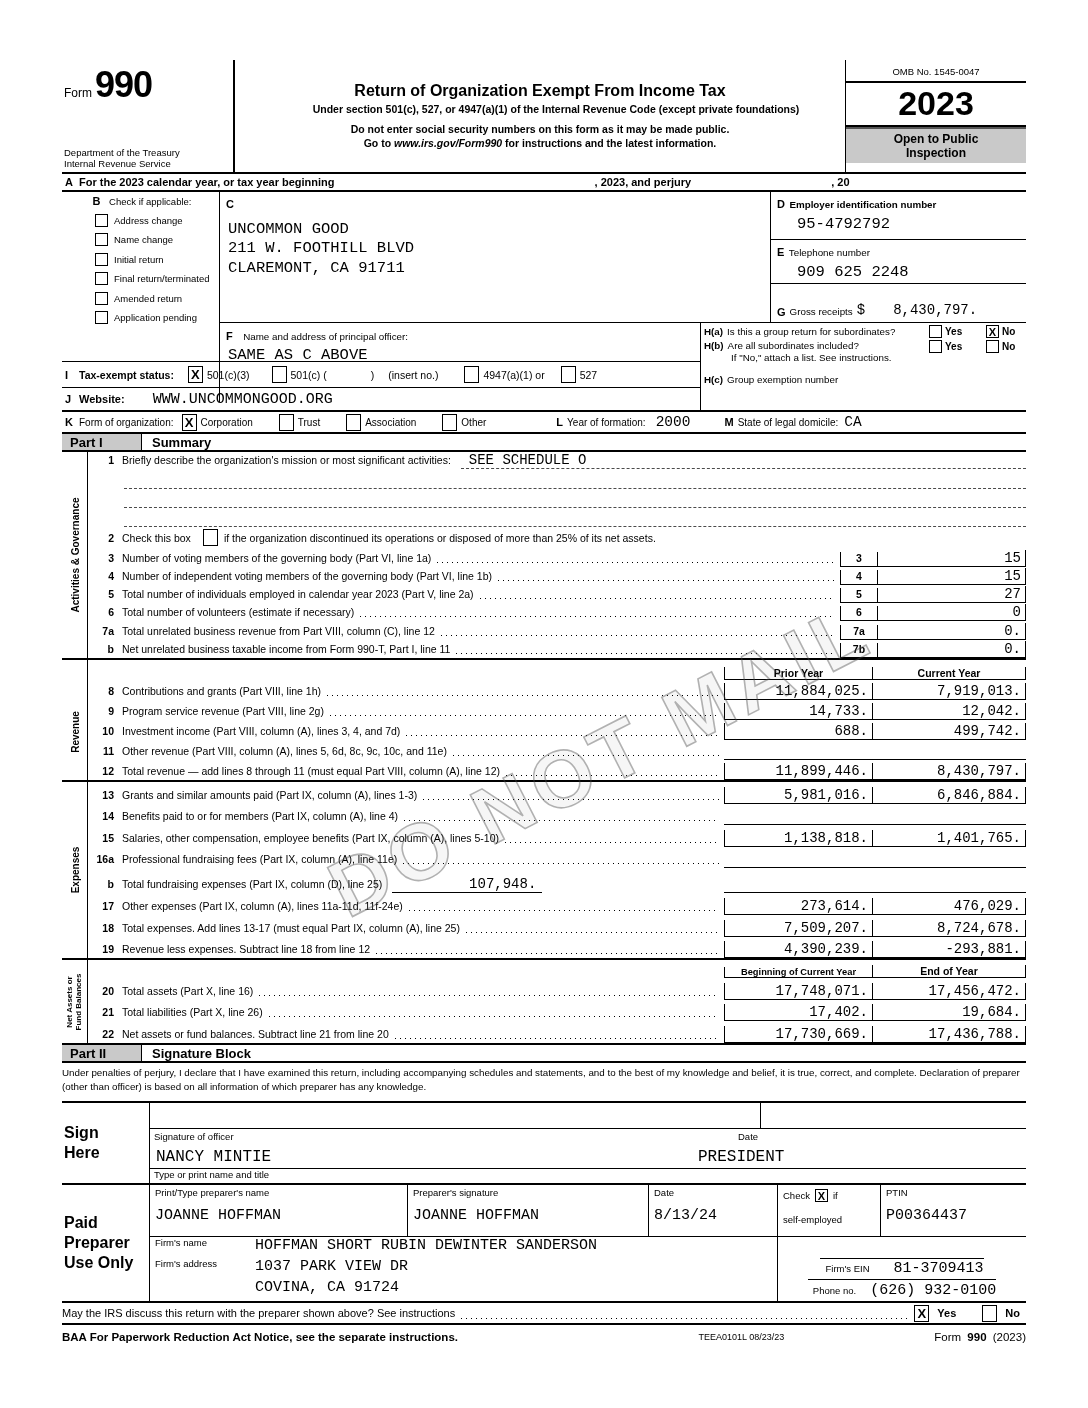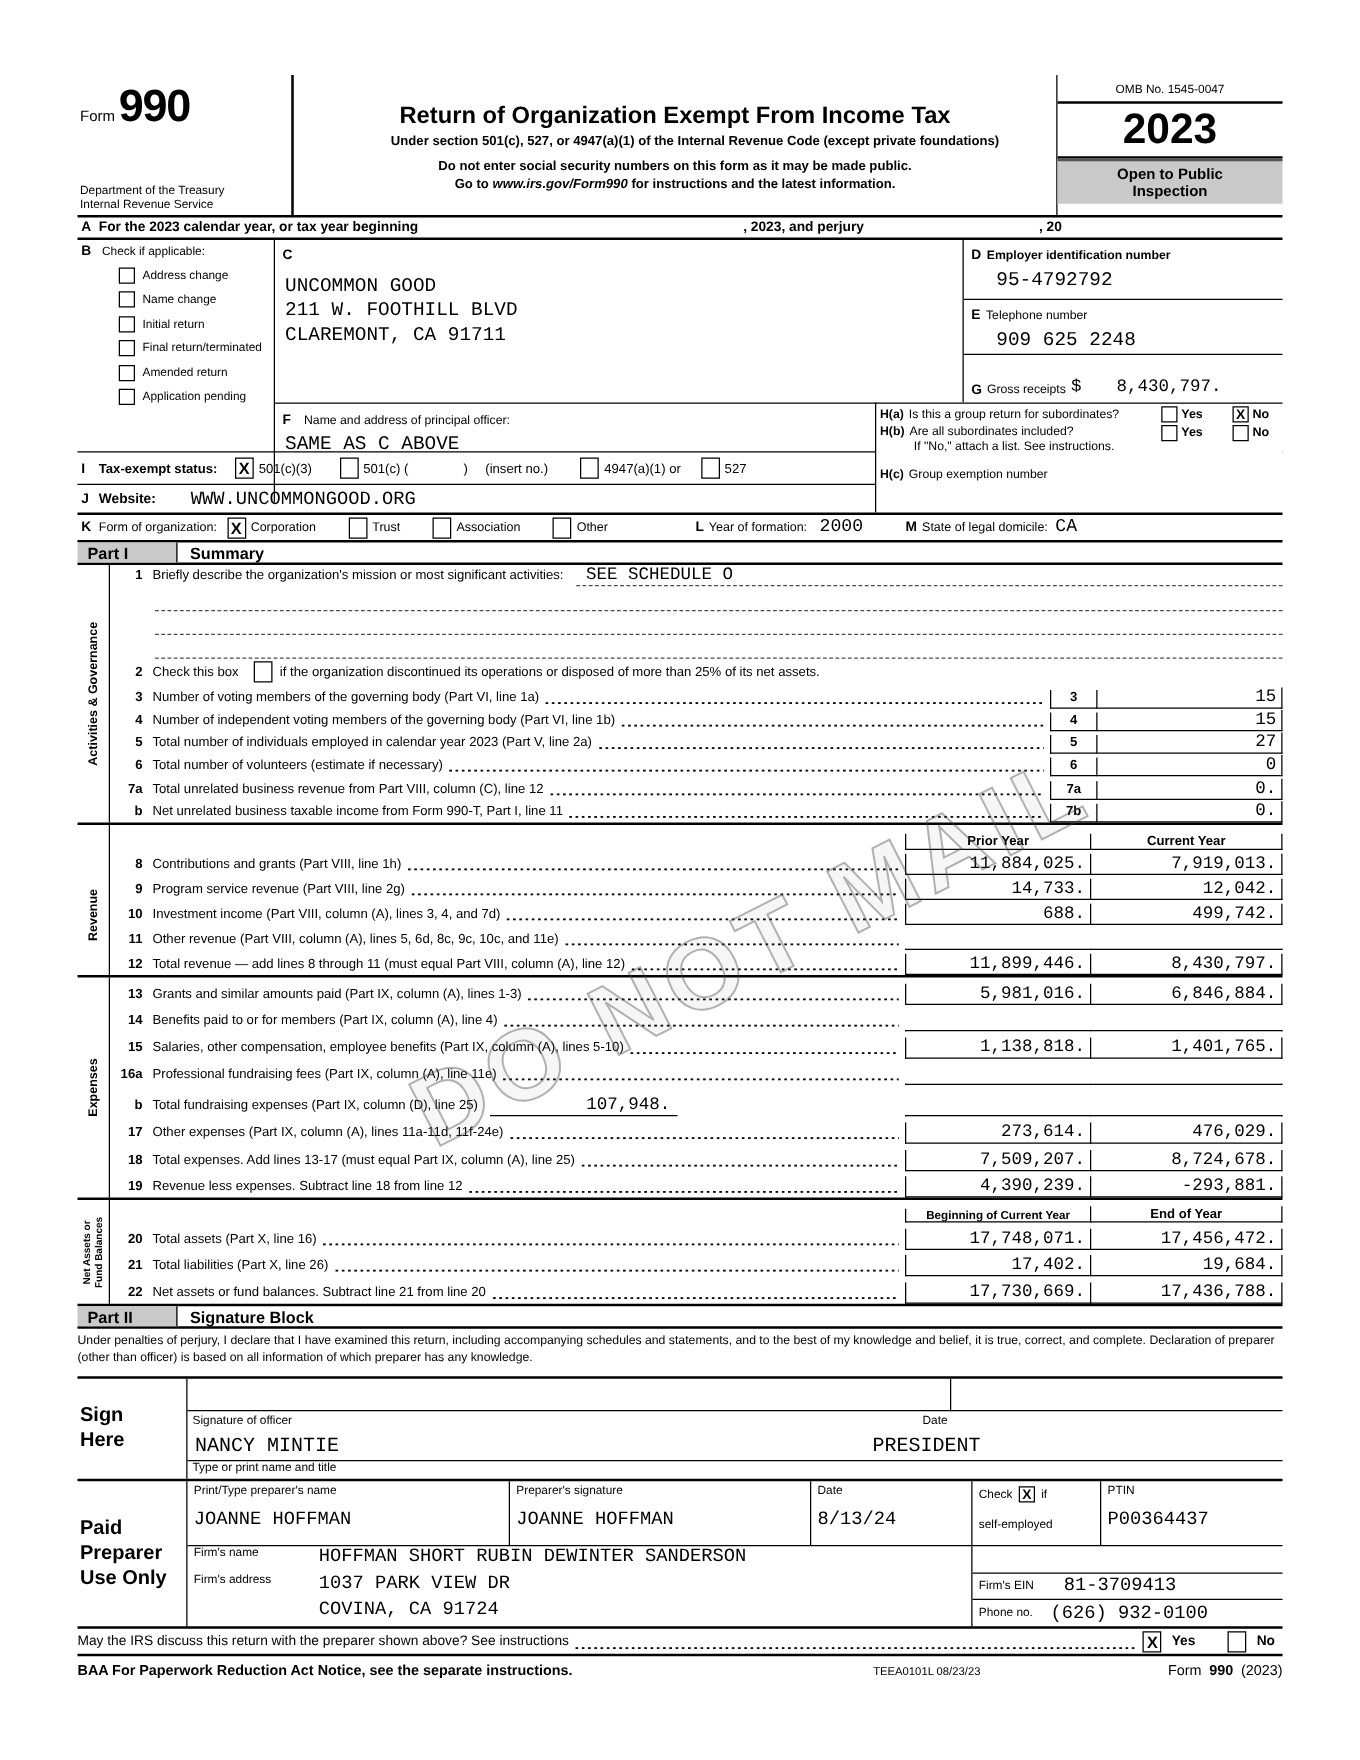--- a/index.html
+++ b/index.html
@@ -17,31 +17,31 @@
             background-image:radial-gradient(circle,#000 0.8px,transparent 0.9px);
             background-size:5px 3px; background-repeat:repeat-x; background-position:left bottom; }
   .gray { background:#c9c9c9; }
   
   .hdr-left { left:62px; top:60px; width:173px; height:112px; border-right:2px solid #000; padding:4px 2px 2px 2px; display:flex; flex-direction:column; justify-content:space-between;}
   .form990 { display:flex; align-items:baseline; gap:3px; }
   .form990 .w1 { font-size:12px; }
   .form990 .w2 { font-size:36px; font-weight:bold; letter-spacing:-1px; }
   .dept { font-size:9.5px; line-height:1.15; }
   .hdr-center { left:235px; top:60px; width:610px; height:112px; text-align:center; padding-top:22px; }
-  .title { font-size:19px; font-weight:bold; }
+  .title { font-size:16px; font-weight:bold; }
   .subtitle { font-size:10.5px; font-weight:bold; margin-top:3px;padding-left:32px; }
   .instr { font-size:10.5px; font-weight:bold; margin-top:8px; line-height:1.3; }
   .hdr-right { left:845px; top:60px; width:181px; height:112px; border-left:1.5px solid #000; }
   .omb { font-size:9.5px; text-align:center; padding:6px 0 4px 0; border-bottom:2px solid #000; }
   .year { font-size:34px; font-weight:bold; text-align:center; border-bottom:2px solid #000; padding:1px 0 2px 0;}
   .openpub { margin:0; border-top:2px solid #555; font-size:12px; font-weight:bold; text-align:center; padding:3px 0; }
   .rowA { left:62px; top:172px; width:964px; height:20px; border-top:2px solid #000; border-bottom:2.5px solid #000; display:flex; align-items:center; font-size:11px; font-weight:bold; }
   
   .bcd { left:62px; top:192px; width:964px; height:170px; border-bottom:1.5px solid #000; }
-  .colB { position:absolute; left:0; top:0; width:158px; height:210px; border-right:1.5px solid #000; font-size:9.5px; padding:3px 0 0 3px;}
+  .colB { position:absolute; left:0; top:0; width:158px; height:210px; border-right:1.5px solid #000; font-size:9.5px; padding:3px 0 0 3px;text-align:center;}
   .cbrow { display:flex; align-items:center; gap:6px; margin:6.5px 0 0 30px; }
   .colC { position:absolute; left:158px; top:0; width:550px; height:130px; padding:2px 0 0 6px; }
   .orgline { font-family:"Liberation Mono","DejaVu Sans Mono",monospace; font-size:15.5px; line-height:1.25; margin-left:2px;}
   .colD { position:absolute; left:708px; top:0; width:256px; height:130px; border-left:1.5px solid #000; }
   .dcell { padding:2px 0 0 6px; }
   .dtitle { font-size:9.8px; font-weight:bold; }
   .etitle { font-size:9.8px; }
   .dval { font-family:"Liberation Mono","DejaVu Sans Mono",monospace; font-size:15.5px; margin:3px 0 2px 20px; }
   .rowF { position:absolute; left:158px; top:130px; width:480px; height:40px; border-top:1.5px solid #000; padding:3px 0 0 6px; }
   .colH { position:absolute; left:638px; top:130px; width:326px; height:88px; border-left:1.5px solid #000; border-top:1.5px solid #000; background:#fff; font-size:9.8px; }
@@ -85,21 +85,21 @@
   .prepblk { left:62px; top:1185px; width:964px; height:118px; border-bottom:2px solid #000; display:flex; }
   .prepmain { flex:1; display:flex; flex-direction:column; }
   .prow1 { height:52px; display:flex; border-bottom:1px solid #000; }
   .pcol { border-right:1px solid #000; padding:2px 0 0 5px; font-size:9.5px; position:relative;}
   .pval { font-family:"Liberation Mono","DejaVu Sans Mono",monospace; font-size:15px; margin-top:9px; }
   .prow2 { flex:1; display:flex; }
   .prepleft { width:628px; border-right:1px solid #000; font-size:9.5px; }
   .fline { display:flex; align-items:flex-start; height:21px; }
   .flab { width:105px; padding-left:5px; flex:none; padding-bottom:2px;}
   .fval { font-family:"Liberation Mono","DejaVu Sans Mono",monospace; font-size:15px; }
-  .prepright { flex:1; font-size:9.5px; display:flex; flex-direction:column;}
+  .prepright { flex:1; font-size:9.5px; display:flex; flex-direction:column;align-items:center;}
   .prr { display:flex; align-items:flex-end; border-top:1px solid #000; flex:1; padding:0 0 2px 5px;}
   .prr.first { border-top:none; }
   .mayirs { left:62px; top:1303px; width:964px; height:22px; border-bottom:2.5px solid #000; display:flex; align-items:center; font-size:11px; }
   .baa { left:62px; top:1327px; width:964px; height:20px; display:flex; align-items:center; font-size:11.5px; font-weight:bold; position:absolute;}
   .wm { left:330px; top:630px; width:540px; height:260px; pointer-events:none; display:flex; align-items:center; justify-content:center; z-index:30;}
   .wmtext { transform:rotate(-27deg); font-size:80px; font-weight:bold; letter-spacing:6px; white-space:nowrap;
             color:rgba(0,0,0,0.05); -webkit-text-stroke:1.6px rgba(70,70,70,0.55); opacity:.75; font-family:"Liberation Sans",sans-serif;}
   .yn { font-weight:bold; font-size:11px; }
 </style>
 </head>

